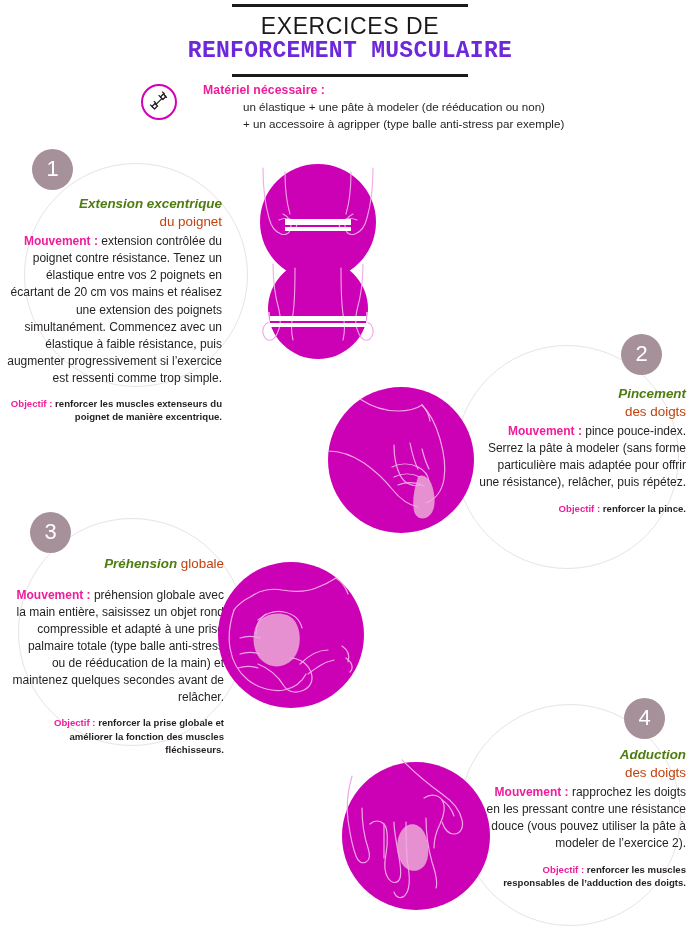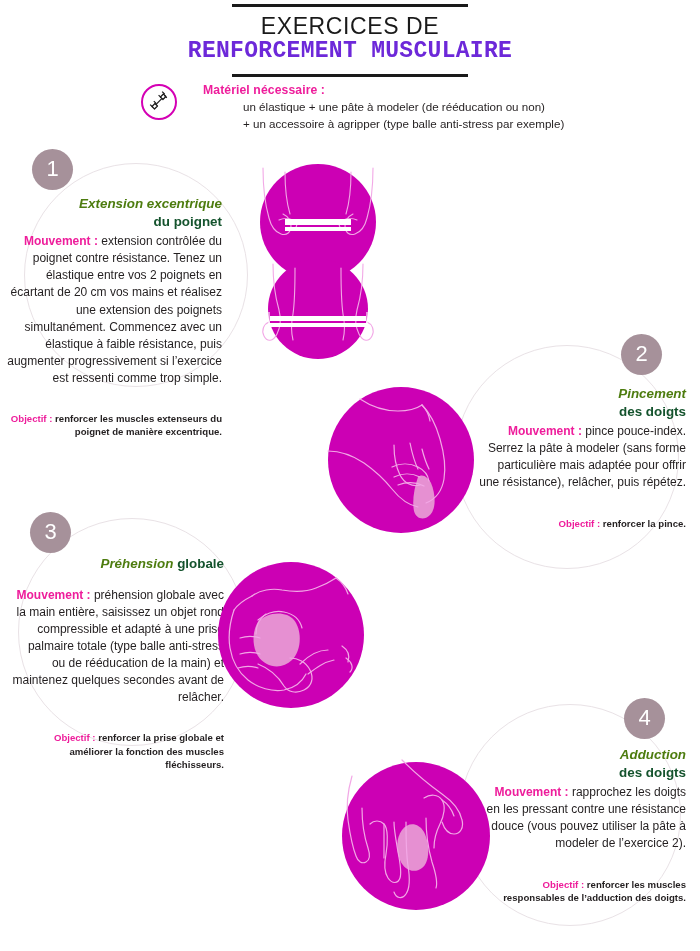--- a/index.html
+++ b/index.html
@@ -99,38 +99,38 @@
     font-size: 13.4px;
     line-height: 1.32;
     margin-bottom: 3px;
   }
   .ex-title .em {
     color: #4d7c0f;
     font-style: italic;
     font-weight: 700;
   }
   .ex-title .rest {
-    color: #14532d;
-    font-weight: 700;
+    color: #c2410c;
+    font-weight: 400;
   }
   .body-text {
     font-size: 12px;
     line-height: 1.42;
     color: #231f20;
   }
   .lbl {
     color: #ee1d9b;
     font-weight: 700;
   }
   .goal {
     font-size: 9.6px;
     line-height: 1.42;
     font-weight: 700;
     color: #231f20;
-    margin-top: 25px;
+    margin-top: 10px;
   }
   .goal .lbl { font-weight: 700; }
 
   .illus { position: absolute; }
   .illus svg { display: block; }
 </style>
 </head>
 <body>
 
 <div class="header">

